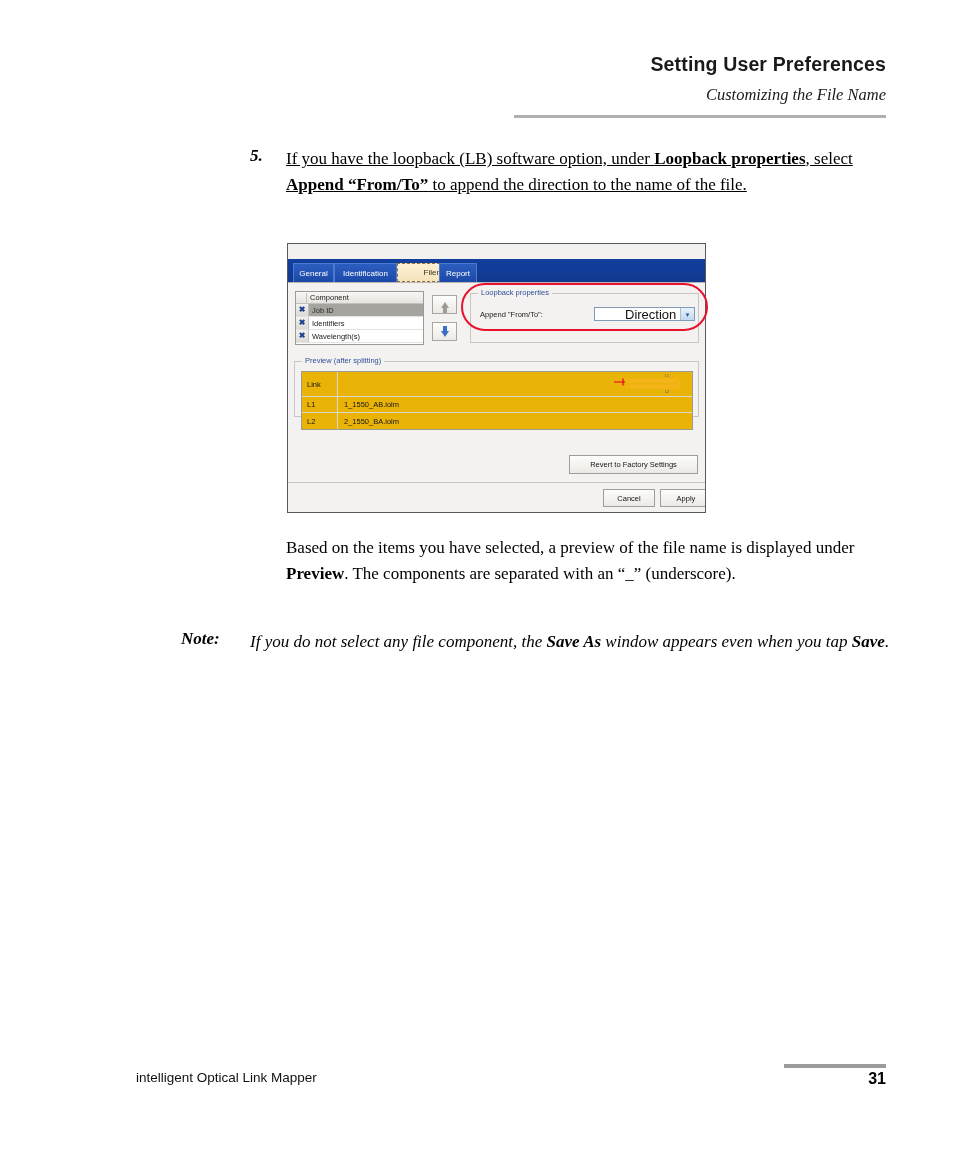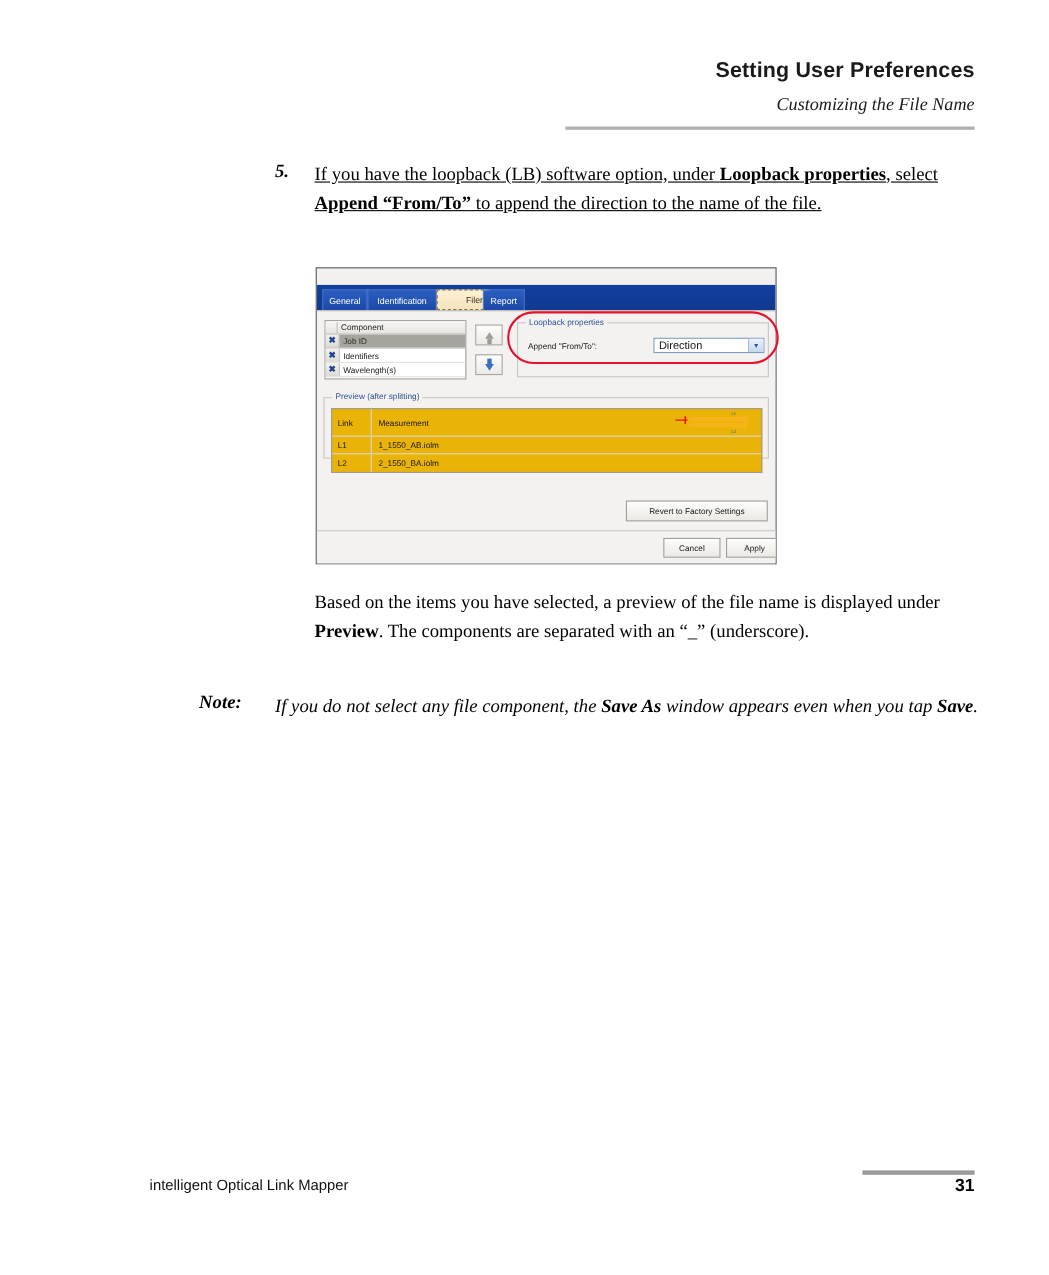--- a/index.html
+++ b/index.html
@@ -362,24 +362,25 @@
     left: 123px; top: 13px;
     width: 101px; height: 14px;
     background: #ffffff;
     border: 1px solid #7f9db9;
     box-sizing: border-box;
     display: flex;
     align-items: center;
   }
   .combo-val {
     padding-left: 4px;
-    font-size: 10px;
+    font-size: 13px;
     color: #111;
     flex: 1;
     white-space: nowrap;
+    margin-left: 26px;
   }
   .combo-arrow {
     width: 13px;
     height: 12px;
     background: linear-gradient(to bottom, #eaf2fb 0%, #c3d8ef 100%);
     border-left: 1px solid #a9bdd4;
     display: flex;
     align-items: center;
     justify-content: center;
     color: #2a5394;
@@ -535,21 +536,20 @@
         <span class="combo-val">Direction</span>
         <span class="combo-arrow">▾</span>
       </div>
     </div>
 
     <div class="grp grp-prev">
       <div class="grp-title">Preview (after splitting)</div>
       <div class="ptable">
         <div class="prow head">
           <div class="pc-link">Link</div>
-          <div class="pc-meas">Measurement</div>
           <svg class="diagram" viewBox="0 0 76 21">
             <line x1="2" y1="8" x2="13" y2="8" stroke="#e8112d" stroke-width="1.2"></line>
             <line x1="11" y1="4.5" x2="11" y2="11.5" stroke="#e8112d" stroke-width="1.4"></line>
             <rect x="14" y="5.5" width="3" height="3" fill="#f5b51a"></rect>
             <rect x="14" y="11" width="3" height="3" fill="#f5b51a"></rect>
             <rect x="18" y="5" width="45" height="4" fill="#f5b51a"></rect>
             <rect x="18" y="10.5" width="45" height="4" fill="#f5b51a"></rect>
             <path d="M63 5 a5 5 0 0 1 0 9.5" fill="none" stroke="#f5b51a" stroke-width="4"></path>
             <text x="53" y="3.4" font-family="Liberation Sans, sans-serif" font-size="3.6" fill="#2f4f96">L1</text>
             <text x="53" y="19.4" font-family="Liberation Sans, sans-serif" font-size="3.6" fill="#2f4f96">L2</text>

